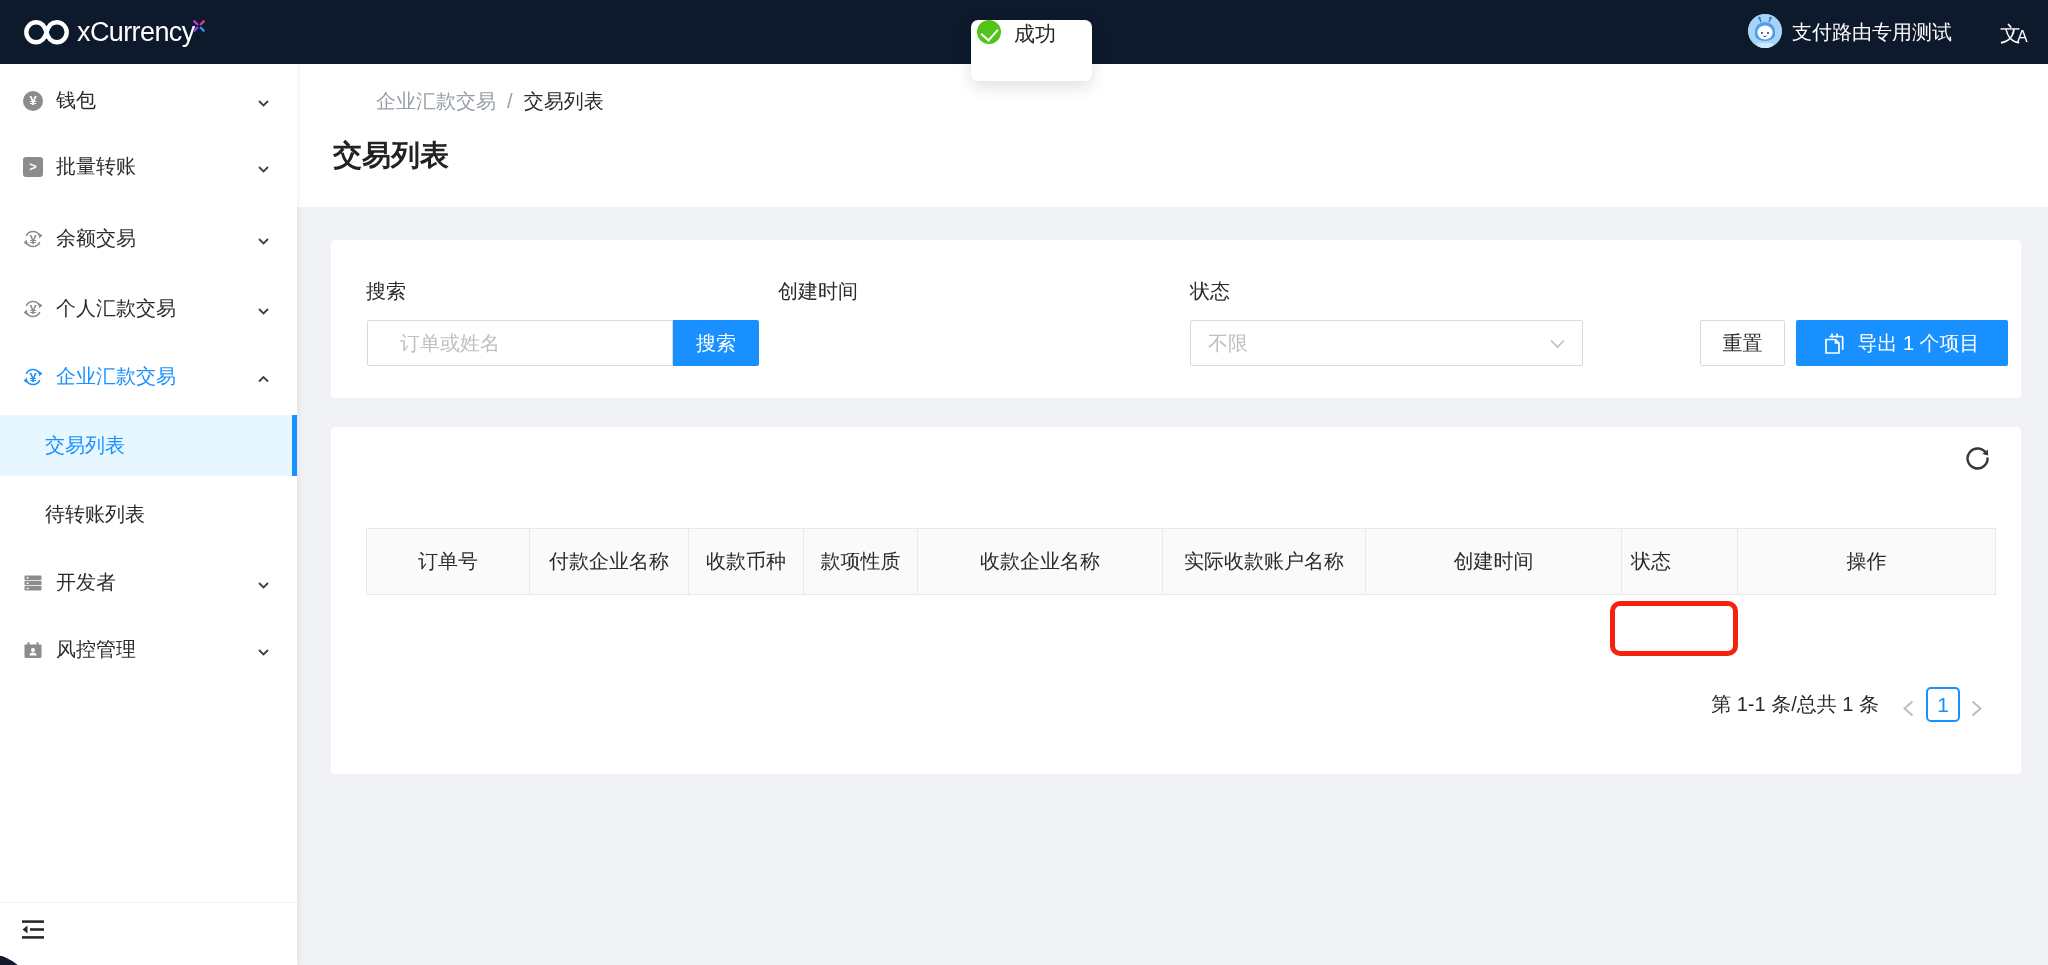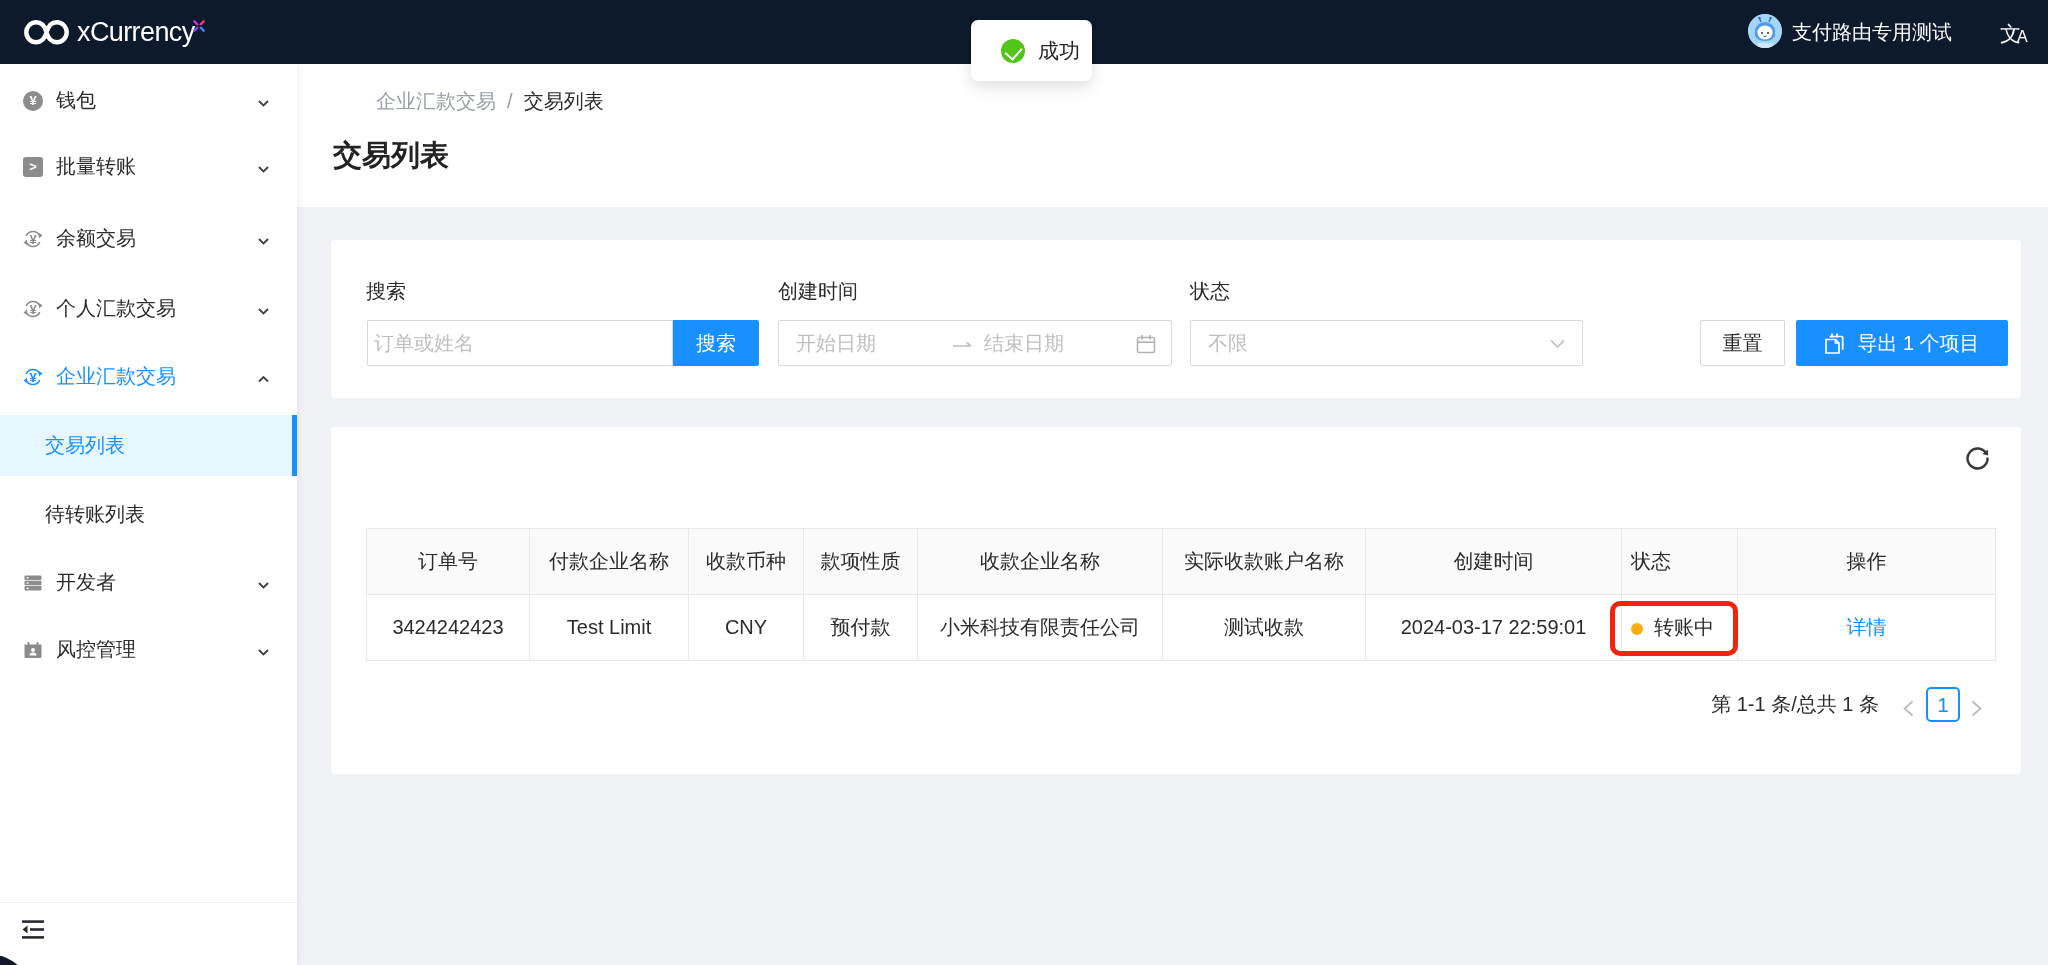--- a/index.html
+++ b/index.html
@@ -11,21 +11,21 @@
   .hdr { position:absolute; left:0; top:0; width:2048px; height:64px; background:#0c1a2b; z-index:50; }
   .logotext { position:absolute; left:77px; top:0; line-height:64px; color:#fff; font-size:27px; letter-spacing:-0.6px; }
   .uname { position:absolute; left:1792px; top:0; line-height:64px; color:#fff; font-size:20px; }
   .avatar { position:absolute; left:1748px; top:14px; width:34px; height:34px; border-radius:50%; background:#a6d4f6; overflow:hidden; }
   .lang { position:absolute; left:2000px; top:0; height:64px; color:#fff; }
   .lang .w { position:absolute; left:0; top:20px; font-size:21px; }
   .lang .a { position:absolute; left:17px; top:28px; font-size:16px; }
 
   
   .toast { position:absolute; left:971px; top:20px; width:121px; height:61px; background:#fff; border-radius:7px;
-           box-shadow:0 6px 16px rgba(0,0,0,0.12); z-index:99; display:flex; align-items:center; padding-left:30px; }
+           box-shadow:0 6px 16px rgba(0,0,0,0.12); z-index:99; display:flex; align-items:flex-start; padding-left:6px; }
   .tick { width:24px; height:24px; border-radius:50%; background:#52c41a; position:relative; flex:none; }
   .tick:after { content:""; position:absolute; left:6.5px; top:5px; width:9px; height:13px; border:solid #fff; border-width:0 2.6px 2.6px 0; transform:rotate(42deg); }
   .toast span { font-size:21px; margin-left:13px; }
 
   
   .side { position:absolute; left:0; top:64px; width:297px; bottom:0; background:#fff; z-index:20; box-shadow:2px 0 6px rgba(0,21,41,0.06); }
   .mi { position:absolute; left:0; width:297px; height:57px; display:flex; align-items:center; padding-left:23px; font-size:20px; color:#2b2b2b; }
   .mi .ic { width:20px; height:20px; margin-right:13px; flex:none; position:relative; }
   .chev { position:absolute; left:257px; top:50%; margin-top:-4px; width:13px; height:13px; }
   .sub { position:absolute; left:0; width:297px; height:61px; display:flex; align-items:center; padding-left:45px; font-size:20px; color:#2b2b2b; }
@@ -221,38 +221,23 @@
   <div class="pagehead">
     <div class="crumb">企业汇款交易&nbsp;&nbsp;/&nbsp;&nbsp;<b>交易列表</b></div>
     <div class="ptitle">交易列表</div>
   </div>
 
   <div class="card1">
     <div class="flabel" style="left:35px">搜索</div>
     <div class="flabel" style="left:447px">创建时间</div>
     <div class="flabel" style="left:859px">状态</div>
 
-    <div class="finput" style="left:36px;width:306px;padding-left:6px;border-radius:2px 0 0 2px;">订单或姓名</div>
+    <div class="finput" style="left:36px;width:306px;padding-left:32px;border-radius:2px 0 0 2px;">订单或姓名</div>
     <div class="sbtn" style="left:342px;width:86px;border-radius:0 2px 2px 0;">搜索</div>
 
-    <div class="finput" style="left:447px;width:394px;padding-left:17px;">
-      <span>开始日期</span>
-      <svg style="position:absolute;left:173px;top:17px" width="22" height="12" viewBox="0 0 22 12">
-          <path d="M1 8 h17 M14.5 4.5 L19 8" stroke="#bfbfbf" stroke-width="1.6" fill="none"></path>
-        </svg>
-      <span style="position:absolute;left:205px">结束日期</span>
-      <svg style="position:absolute;right:15px;top:13px" width="20" height="20" viewBox="0 0 20 20">
-          <g fill="none" stroke="#b3b3b3" stroke-width="1.6">
-            <rect x="1.5" y="3.5" width="17" height="15" rx="1.5"></rect>
-            <line x1="1.5" y1="8.2" x2="18.5" y2="8.2"></line>
-            <line x1="6" y1="1" x2="6" y2="5.5"></line>
-            <line x1="14" y1="1" x2="14" y2="5.5"></line>
-          </g>
-        </svg>
-    </div>
 
     <div class="finput" style="left:859px;width:393px;padding-left:17px;">不限
       <svg style="position:absolute;right:17px;top:18px" width="15" height="10" viewBox="0 0 15 10">
           <polyline points="1,1.5 7.5,8 14,1.5" fill="none" stroke="#bfbfbf" stroke-width="1.7"></polyline>
         </svg>
     </div>
 
     <div class="finput" style="left:1369px;width:85px;color:#2b2b2b;justify-content:center;border-radius:2px;">重置</div>
     <div class="sbtn" style="left:1465px;width:212px;border-radius:2px;">
       <svg style="margin-right:12px" width="21" height="23" viewBox="0 0 21 23">
@@ -291,31 +276,20 @@
         <th>订单号</th>
             <th>付款企业名称</th>
             <th>收款币种</th>
             <th>款项性质</th>
             <th>收款企业名称</th>
         <th>实际收款账户名称</th>
             <th>创建时间</th>
             <th class="stat">状态</th>
             <th>操作</th>
       </tr>
-      <tr>
-        <td>3424242423</td>
-            <td>Test Limit</td>
-            <td>CNY</td>
-            <td>预付款</td>
-            <td>小米科技有限责任公司</td>
-        <td>测试收款</td>
-            <td>2024-03-17 22:59:01</td>
-            <td class="stat"><span class="dot"></span>转账中</td>
-            <td style="color:#1890ff">详情</td>
-      </tr>
     </tbody>
       </table>
 
     <div class="redbox"></div>
 
     <div class="pgn">
       <span class="abs" style="right:142px;top:4px">第 1-1 条/总共 1 条</span>
       <svg class="abs" style="right:107px;top:13px" width="11" height="17" viewBox="0 0 11 17">
           <polyline points="9.5,1.5 1.5,8.5 9.5,15.5" fill="none" stroke="#bdbdbd" stroke-width="2"></polyline>
         </svg>

